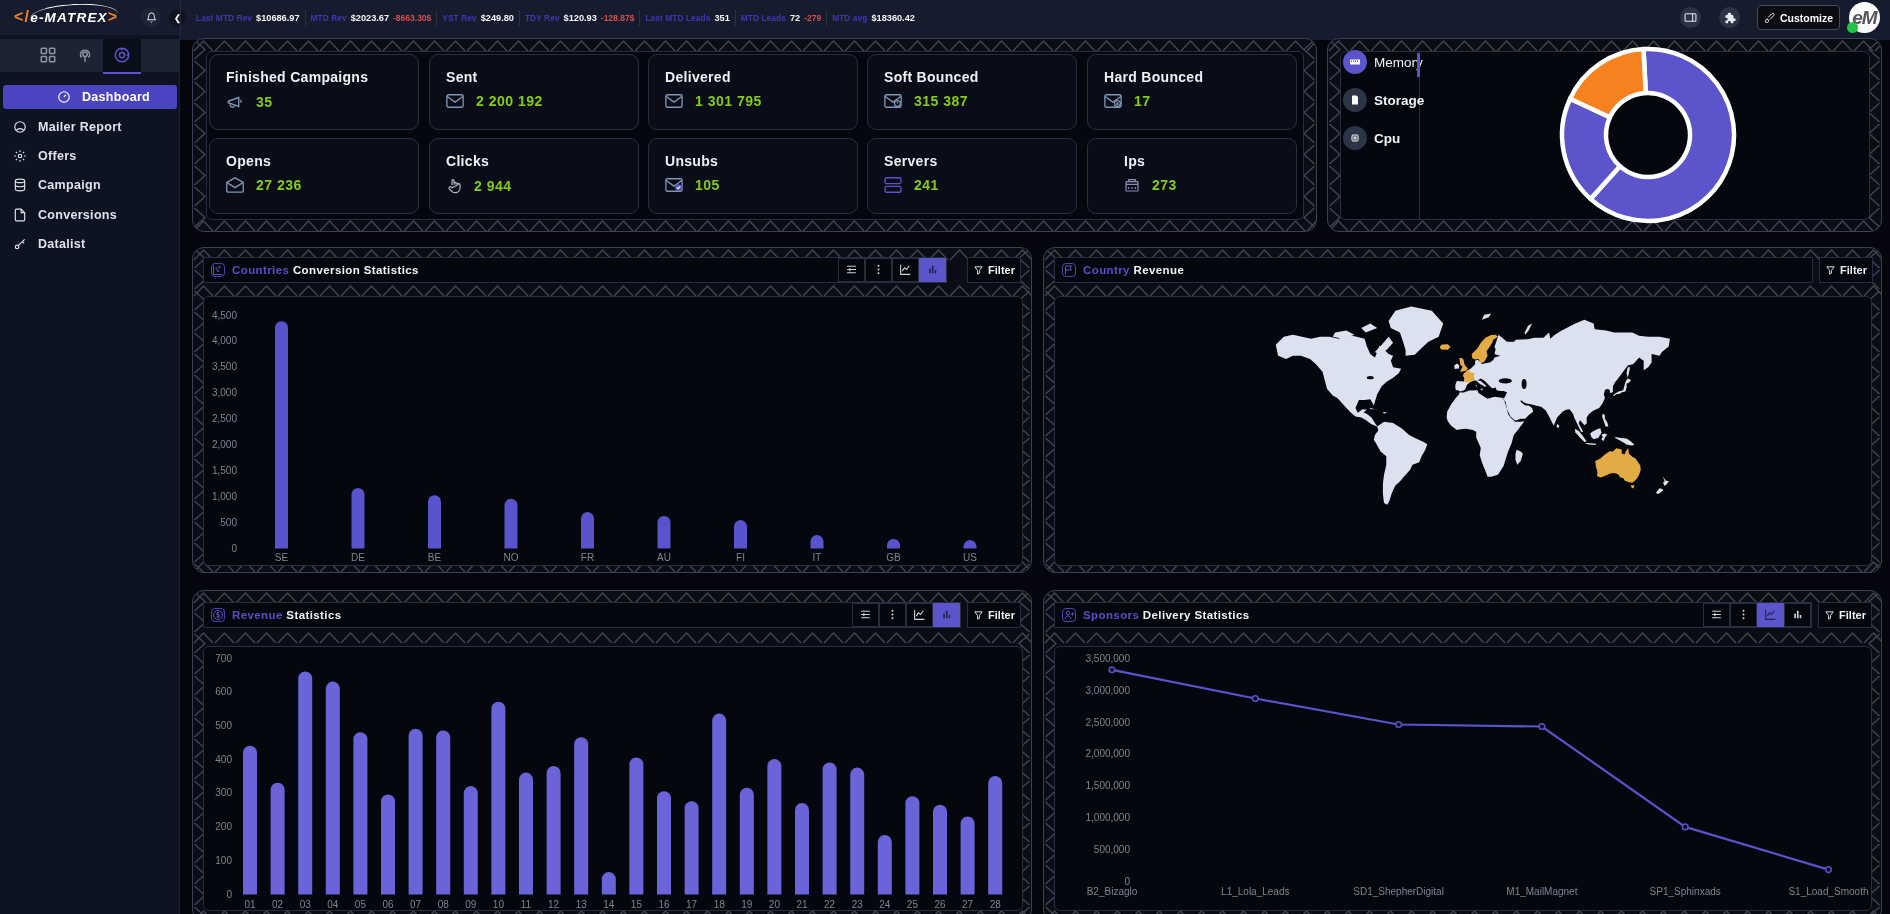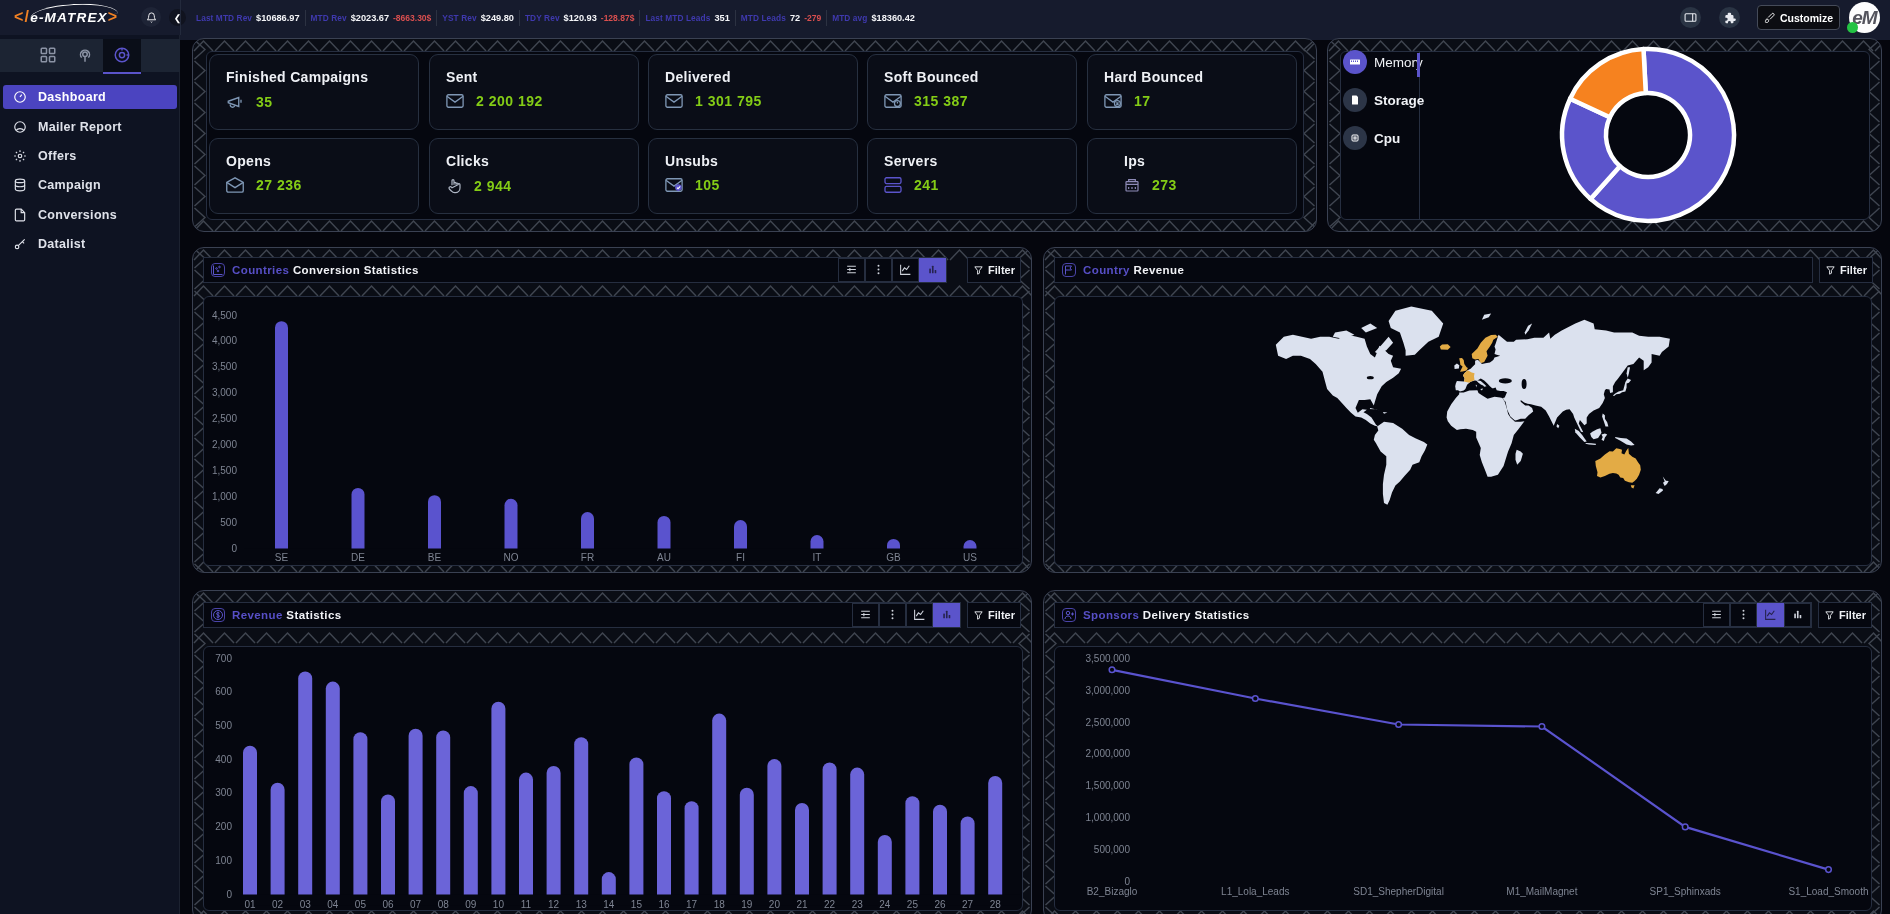--- a/index.html
+++ b/index.html
@@ -98,21 +98,21 @@
       <path d="M7.5 15.5a6 6 0 1 1 9 0"></path>
       <path d="M12 14v7"></path>
     </svg>
     <div style="position:absolute;left:103px;top:4px;width:38px;height:33px;background:#0a0e18;"></div>
     <div style="position:absolute;left:103px;top:37px;width:38px;height:2px;background:#5b54cb;"></div>
     <svg style="position:absolute;left:113px;top:11px;" width="18" height="18" viewBox="0 0 24 24" fill="none" stroke="#5b54cb" stroke-width="2">
       <circle cx="12" cy="12" r="9"></circle>
       <circle cx="12" cy="12" r="3.5"></circle>
       <path d="M12 3v3M21 12h-3"></path>
     </svg>
-    <div class="mitem sel" style="top:50px;"><svg width="14" height="14" viewBox="0 0 24 24" fill="none" stroke="currentColor" stroke-width="2">
+    <div class="mitem sel" style="top:50px;padding-left:44px;"><svg width="14" height="14" viewBox="0 0 24 24" fill="none" stroke="currentColor" stroke-width="2">
         <circle cx="12" cy="12" r="9"></circle>
         <path d="M12 12l3-4"></path>
       </svg>Dashboard</div>
     <div class="mitem" style="top:80px;"><svg width="14" height="14" viewBox="0 0 24 24" fill="none" stroke="currentColor" stroke-width="2">
         <circle cx="12" cy="12" r="9"></circle>
         <path d="M5 18a9 9 0 0 1 14 0"></path>
       </svg>Mailer Report</div>
     <div class="mitem" style="top:109px;"><svg width="14" height="14" viewBox="0 0 24 24" fill="none" stroke="currentColor" stroke-width="2">
         <circle cx="12" cy="12" r="3"></circle>
         <path d="M12 2v3M12 19v3M2 12h3M19 12h3M4.9 4.9l2.1 2.1M17 17l2.1 2.1M19.1 4.9L17 7M7 17l-2.1 2.1"></path>

